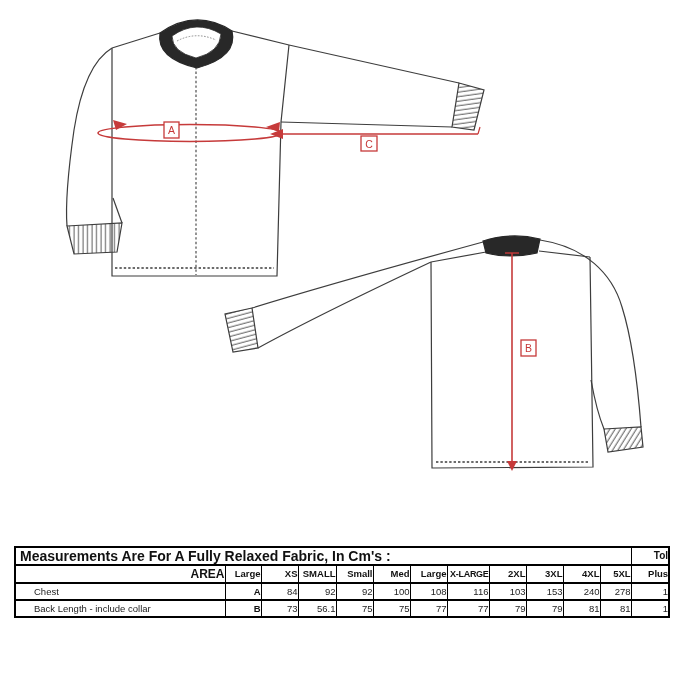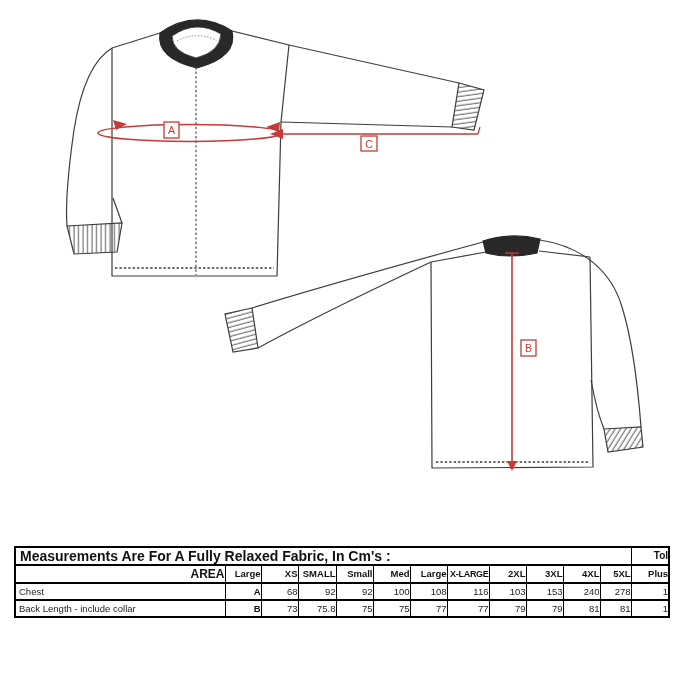--- a/index.html
+++ b/index.html
@@ -11,21 +11,21 @@
   .size-table{position:absolute;left:14px;top:546px;width:654px;border-collapse:collapse;
               table-layout:fixed;border:2px solid #000;}
   .size-table td,.size-table th{border:1px solid #000;border-top-width:2px;border-bottom-width:2px;
               font-size:9.5px;color:#111;text-align:right;vertical-align:middle;
               padding:0;height:15px;line-height:1;white-space:nowrap;overflow:hidden;}
   .size-table .note-cell{text-align:left;font-weight:bold;font-size:14px;padding-left:4px;height:16px;}
   .size-table .tol-cell{font-weight:bold;font-size:10px;}
   .size-table th{font-weight:bold;font-size:9.5px;height:16px;}
   .size-table th.area-h{font-size:12px;}
   .size-table th.xl-h{font-size:9px;letter-spacing:-0.3px;}
-  .size-table td.area{text-align:left;padding-left:3px;font-weight:normal;color:#222;}
+  .size-table td.area{text-align:left;padding-left:18px;font-weight:normal;color:#222;}
   .size-table td.code{font-weight:bold;}
   .size-table td.val{color:#222;}
 </style>
 </head>
 <body>
 
 <div class="canvas">
 
   <svg class="drawing" width="700" height="545" viewBox="0 0 700 545">
     <defs>
@@ -140,38 +140,38 @@
         <th>2XL</th>
         <th>3XL</th>
         <th>4XL</th>
         <th>5XL</th>
         <th>Plus</th>
       </tr>
 
       <tr>
         <td class="area">Chest</td>
         <td class="code">A</td>
-        <td class="val">68</td>
+        <td class="val">84</td>
         <td class="val">92</td>
         <td class="val">92</td>
         <td class="val">100</td>
         <td class="val">108</td>
         <td class="val">116</td>
         <td class="val">103</td>
         <td class="val">153</td>
         <td class="val">240</td>
         <td class="val">278</td>
         <td class="val">1</td>
       </tr>
 
       <tr>
         <td class="area">Back Length - include collar</td>
         <td class="code">B</td>
         <td class="val">73</td>
-        <td class="val">75.8</td>
+        <td class="val">56.1</td>
         <td class="val">75</td>
         <td class="val">75</td>
         <td class="val">77</td>
         <td class="val">77</td>
         <td class="val">79</td>
         <td class="val">79</td>
         <td class="val">81</td>
         <td class="val">81</td>
         <td class="val">1</td>
       </tr>

